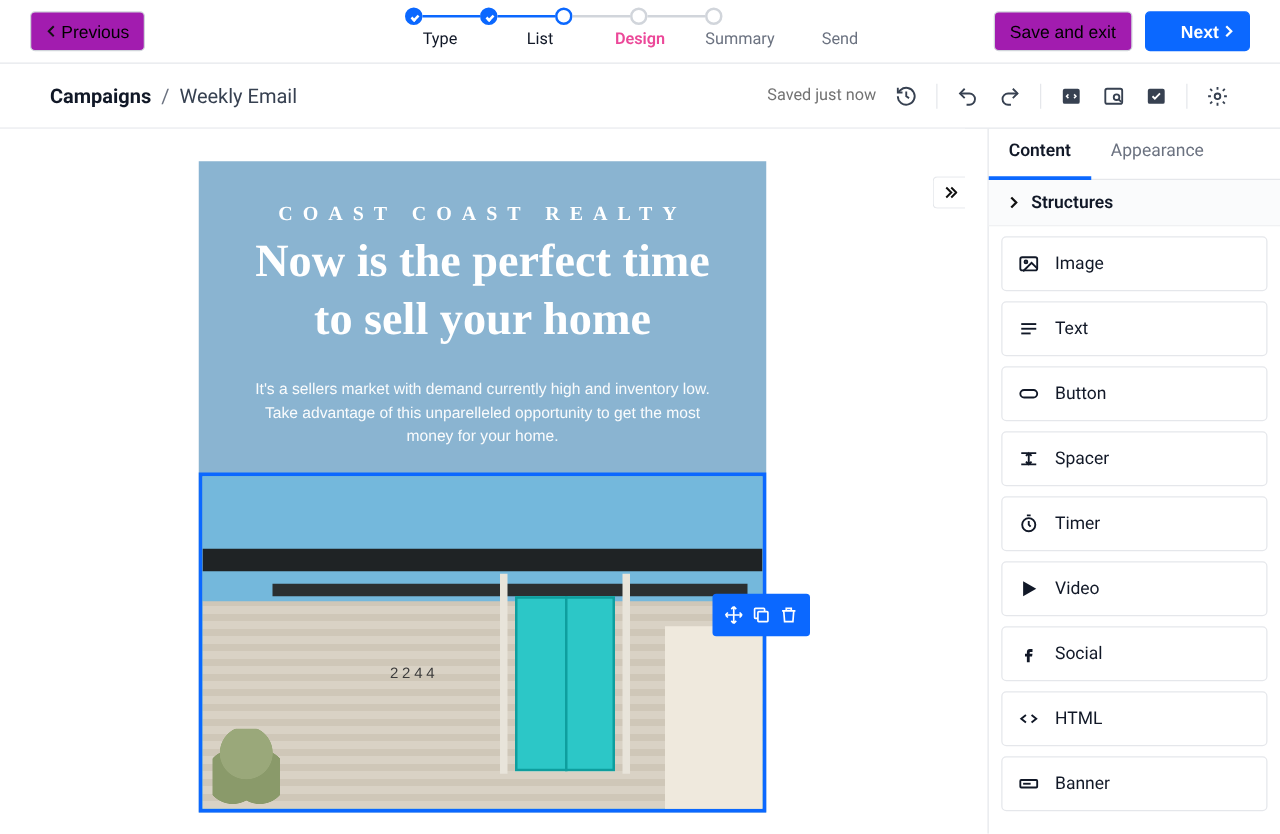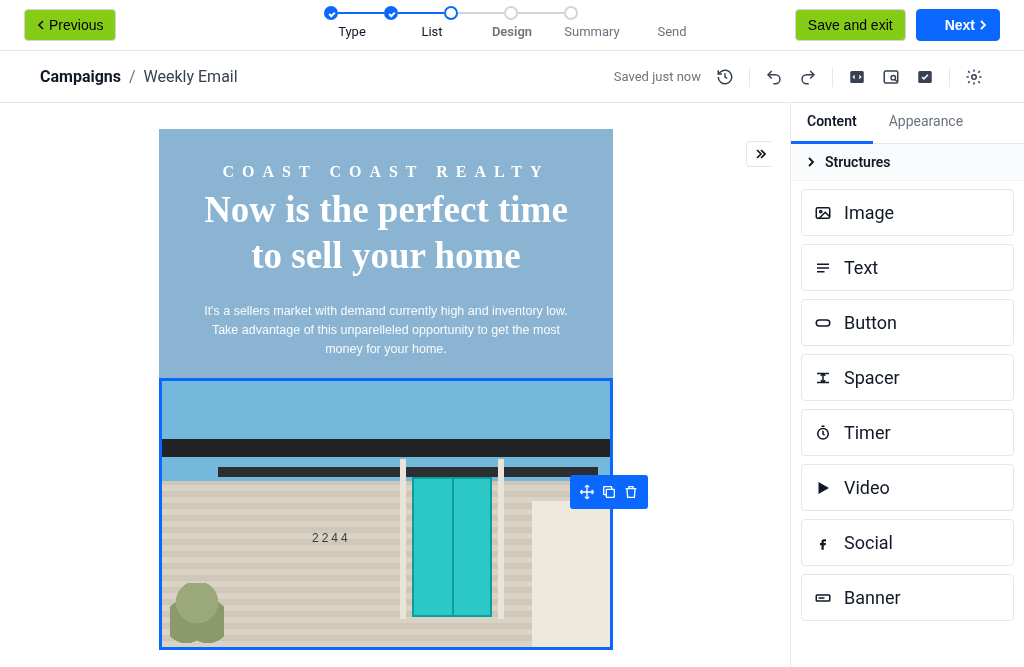--- a/index.html
+++ b/index.html
@@ -1,34 +1,34 @@
 <!DOCTYPE html>
 <html><head>
 <meta charset="utf-8">
 <style>
   * { box-sizing: border-box; margin: 0; padding: 0; }
   body { font-family: -apple-system, BlinkMacSystemFont, "Segoe UI", Roboto, sans-serif; font-size: 14px; color: #111827; width: 1024px; height: 667px; overflow: hidden; background: #fff; }
 
   
   .topbar { height: 51px; border-bottom: 1px solid #e5e7eb; display: flex; align-items: center; padding: 0 24px; justify-content: space-between; }
-  .btn { border: 1px solid #d1d5db; background: #84cc16; border-radius: 4px; padding: 7px 12px; font-size: 14px; cursor: pointer; display: inline-flex; align-items: center; gap: 4px; }
+  .btn { border: 1px solid #d1d5db; background: #a21caf; border-radius: 4px; padding: 7px 12px; font-size: 14px; cursor: pointer; display: inline-flex; align-items: center; gap: 4px; }
   .btn-primary { background: #0b68ff; color: #fff; border-color: #0b68ff; font-weight: 600; padding-left: 28px; }
   .btn-primary svg { fill: #fff; }
 
   .stepper { display: flex; align-items: flex-start; gap: 0; position: absolute; left: 50%; transform: translateX(-50%); top: 6px; flex-direction: column; }
   .stepper-dots { display: flex; align-items: center; }
   .dot { width: 14px; height: 14px; border-radius: 50%; background: #fff; border: 2px solid #d1d5db; }
   .dot.done { background: #0b68ff; border-color: #0b68ff; position: relative; }
   .dot.done::after { content:""; position:absolute; left:3px; top:4px; width:4px; height:2px; border-left:2px solid #fff; border-bottom:2px solid #fff; transform:rotate(-45deg); }
   .dot.current { border-color: #0b68ff; background: #fff; }
   .seg { width: 46px; height: 2px; background: #d1d5db; }
   .seg.done { background: #0b68ff; }
   .stepper-labels { display: flex; gap: 24px; margin-top: 4px; font-size: 13px; }
   .stepper-labels span { width: 56px; text-align: center; color: #6b7280; }
-  .stepper-labels span.active { color: #737373; font-weight: 600; }
+  .stepper-labels span.active { color: #ec4899; font-weight: 600; }
   .stepper-labels span.done { color: #111827; }
 
   .top-right { display:flex; gap:10px; }
 
   
   .subbar { height: 52px; border-bottom: 1px solid #e5e7eb; display: flex; align-items: center; padding: 0 40px; justify-content: space-between; }
   .crumb { font-size: 16px; }
   .crumb b { font-weight: 700; }
   .crumb .sep { color: #6b7280; margin: 0 4px; }
   .crumb .current { color: #374151; }
@@ -69,21 +69,21 @@
   .panel { width: 234px; border-left:1px solid #e5e7eb; display:flex; flex-direction:column;margin-left:18px; }
   .tabs { display:flex; border-bottom:1px solid #e5e7eb; }
   .tab { padding:10px 16px 12px; font-size:14px; color:#6b7280; cursor:pointer; }
   .tab.active { color:#111827; font-weight:600; border-bottom:3px solid #0b68ff; margin-bottom:-1px; }
   .accordion { }
   .acc-head { display:flex; align-items:center; gap:8px; padding:10px 14px; font-weight:600; cursor:pointer; border-bottom:1px solid #f0f1f3; background:#fafbfc;}
   .acc-head.open { background:#f7f8fa; }
   .blocks { padding: 8px 10px 0 10px; display:flex; flex-direction:column; gap:8px; }
   .block { border:1px solid #e5e7eb; border-radius:4px; padding:12px 12px; display:flex; align-items:center; gap:12px; cursor:grab; background:#fff;}
   .block svg, .block .ico { width:18px; height:18px; flex:0 0 18px; color:#111827; }
-  .block span.lab { font-size:18px; }
+  .block span.lab { font-size:14px; }
 
 </style>
 </head>
 <body>
 
 <div class="topbar">
   <button class="btn">
     <svg width="8" height="10" viewBox="0 0 8 10">
         <path d="M6 1 2 5l4 4" fill="none" stroke="#111" stroke-width="1.6"></path>
       </svg>
@@ -286,20 +286,26 @@
           <span class="lab">Video</span>
         </div>
         <div class="block">
           <svg viewBox="0 0 24 24" fill="currentColor">
               <path d="M13 10h3V7h-3c-1.7 0-3 1.3-3 3v2H8v3h2v6h3v-6h2.5l.5-3H13v-1.5c0-.3.2-.5.5-.5z"></path>
             </svg>
           <span class="lab">Social</span>
         </div>
         <div class="block">
           <svg viewBox="0 0 24 24" fill="none" stroke="currentColor" stroke-width="2">
+              <path d="M9 8l-5 4 5 4M15 8l5 4-5 4"></path>
+            </svg>
+          <span class="lab">HTML</span>
+        </div>
+        <div class="block">
+          <svg viewBox="0 0 24 24" fill="none" stroke="currentColor" stroke-width="2">
               <rect x="3" y="8" width="18" height="8" rx="1"></rect>
               <rect x="6" y="11" width="8" height="2" fill="currentColor" stroke="none"></rect>
             </svg>
           <span class="lab">Banner</span>
         </div>
 
       </div>
     </div>
   </div>
 </div>

